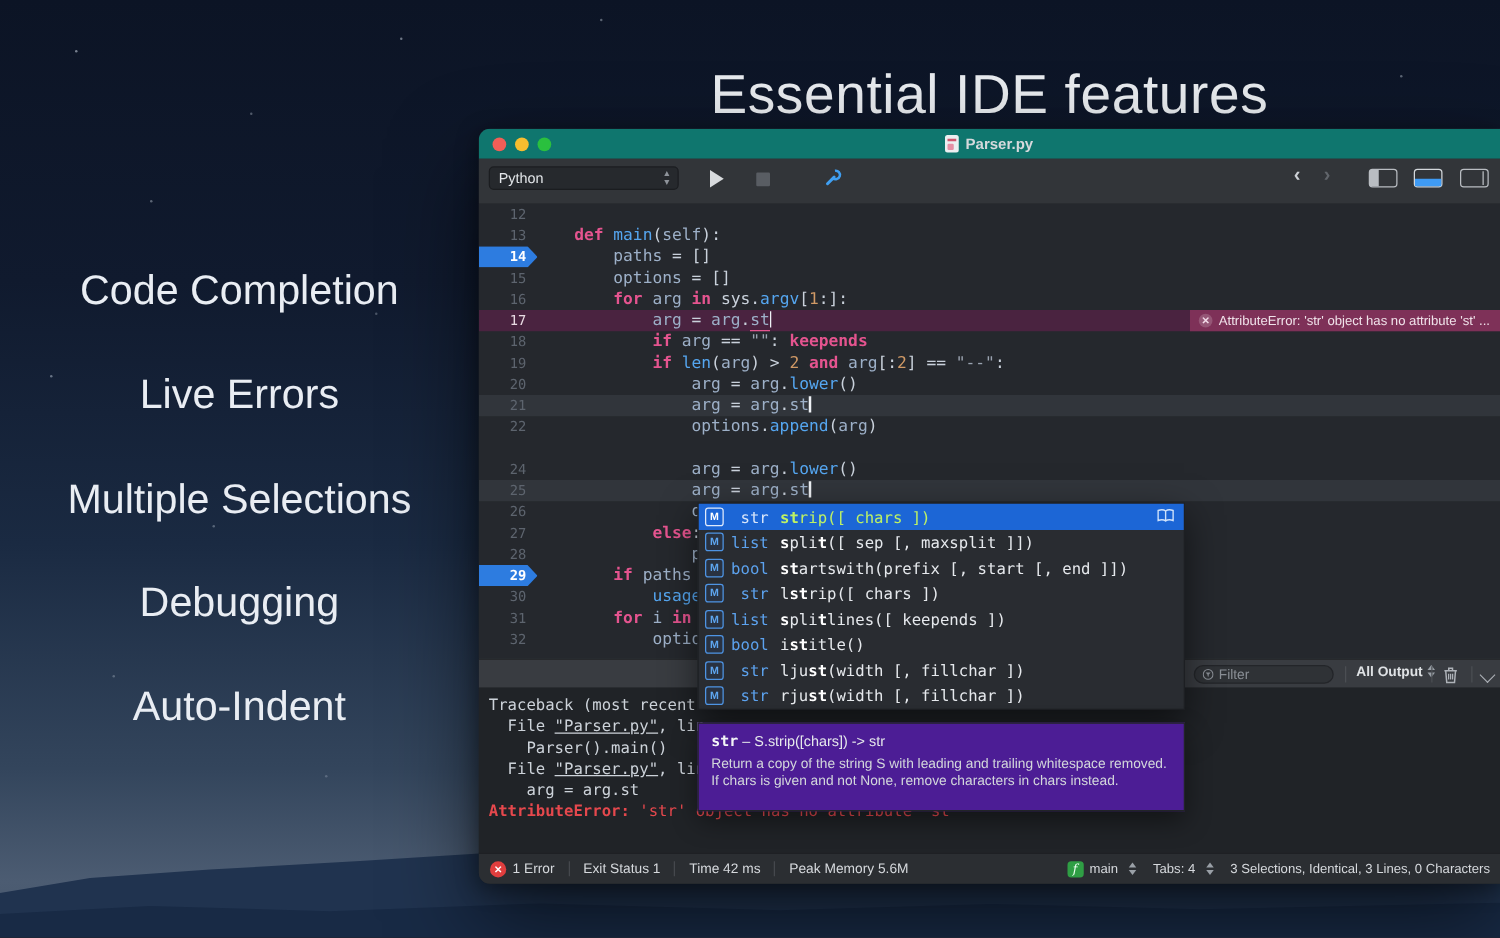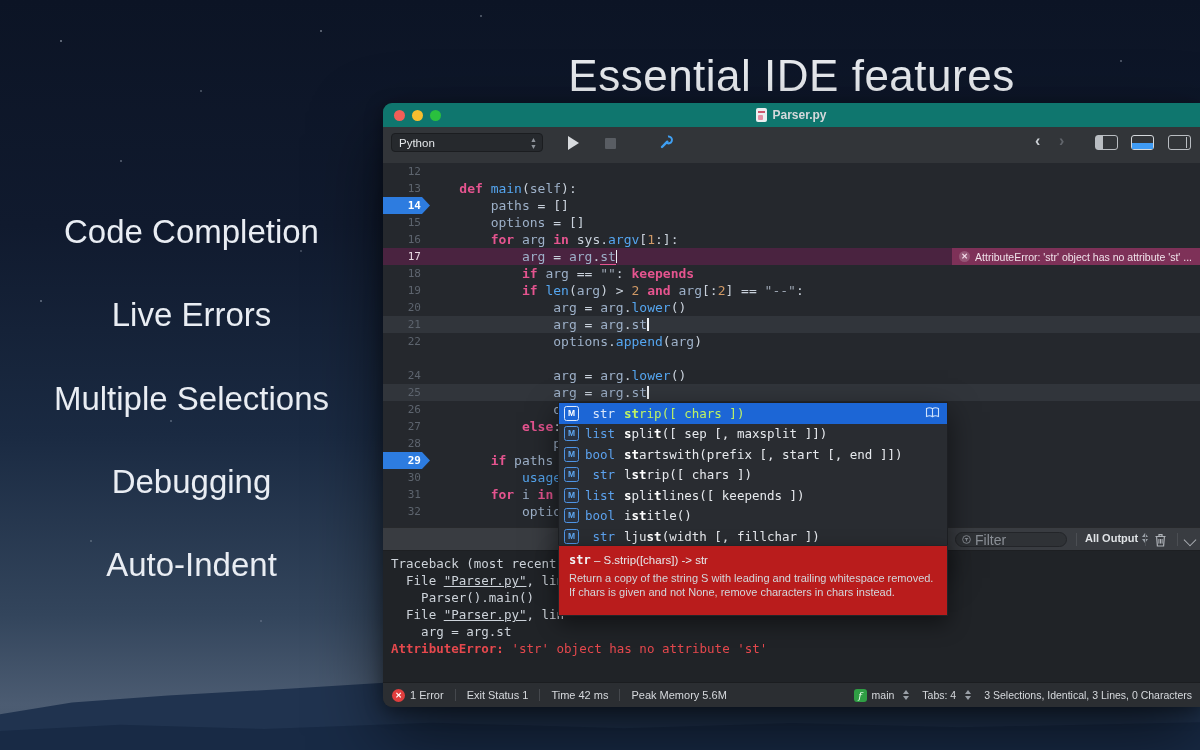--- a/index.html
+++ b/index.html
@@ -85,31 +85,31 @@
     font-size:8.5px;font-weight:bold;line-height:12px;text-align:center;font-family:"Liberation Sans",sans-serif;}
   .prow.selected .micon{border-color:#dfeafc;color:#fff;background:transparent;}
   .ptype{flex:0 0 36px;text-align:right;margin-right:9px;color:#5ca2ee;}
   .prow.selected .ptype{color:#d8e6fa;}
   .pname{color:#e6e9ed;}
   .pname b{color:#fff;}
   .prow.selected .pname,.prow.selected .pname b{color:#bef264;}
   .bookic{margin-left:auto;margin-right:7px;}
 
   
-  .docpanel{position:absolute;left:175px;top:442px;width:390px;height:71px;background:#b91c1c;border:1px solid #222428;
+  .docpanel{position:absolute;left:175px;top:475px;width:390px;height:71px;background:#4c1d95;border:1px solid #222428;
     box-sizing:border-box;box-shadow:0 8px 20px rgba(0,0,0,.45);z-index:6;padding:7px 10px;}
   .doc-h{font-size:11.5px;color:#e6e9ec;}
   .doc-h .code{font-family:"DejaVu Sans Mono",monospace;font-weight:bold;font-size:12px;color:#f2f4f6;}
   .doc-b{margin-top:5px;font-size:11px;line-height:13.5px;color:#d3d7db;}
 
   
   .con-head{position:absolute;left:0;right:0;top:424px;height:24px;background:#393c41;border-top:1px solid #27292c;border-bottom:1px solid #1d1f22;box-sizing:border-box;}
   .filter{position:absolute;left:572px;top:4px;width:112px;height:15px;background:#2f3236;border:1px solid #232529;
     border-radius:8px;display:flex;align-items:center;gap:4px;padding-left:6px;box-sizing:border-box;}
-  .filter span{font-size:14px;color:#8a8f96;text-align:right;}
+  .filter span{font-size:11px;color:#8a8f96;text-align:right;}
   .vdiv{position:absolute;top:5px;width:1px;height:13px;background:#4b4e53;}
   .outsel{position:absolute;left:702px;top:4px;font-size:11px;font-weight:bold;color:#dfe2e5;}
   .stepper{display:inline-block;vertical-align:-1px;margin-left:4px;}
   .stepper i{display:block;width:0;height:0;border-left:3.5px solid transparent;border-right:3.5px solid transparent;}
   .stepper i.up{border-bottom:4px solid #9aa0a7;margin-bottom:2px;}
   .stepper i.dn{border-top:4px solid #9aa0a7;}
   .con-body{position:absolute;left:0;right:0;top:448px;height:131px;background:#202327;overflow:hidden;
     font-family:"DejaVu Sans Mono",monospace;font-size:12.5px;}
   .crow{position:absolute;left:8px;height:17px;line-height:17px;white-space:pre;color:#cdd3da;}
   .crow .lnk{text-decoration:underline;}

